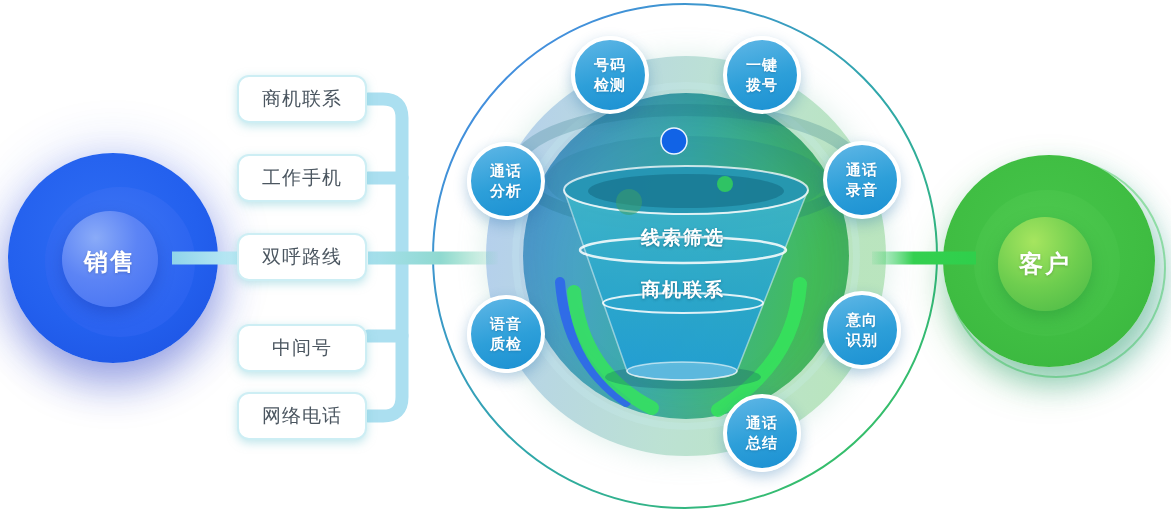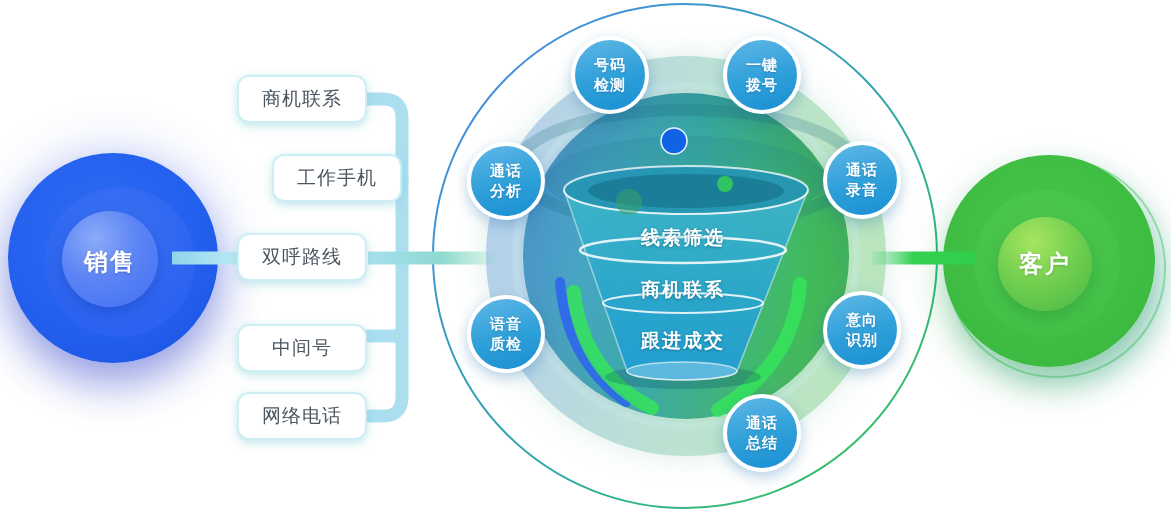--- a/index.html
+++ b/index.html
@@ -148,21 +148,20 @@
     <ellipse cx="683" cy="303" rx="80" ry="10" fill="none" stroke="rgba(255,255,255,0.85)" stroke-width="2"></ellipse>
     <ellipse cx="682" cy="371" rx="55" ry="9" fill="rgba(230,250,255,0.30)" stroke="rgba(255,255,255,0.6)" stroke-width="1.5"></ellipse>
 
     <circle cx="674" cy="141" r="13" fill="#1163e6" stroke="#eaf4ff" stroke-width="1.5"></circle>
     <circle cx="725" cy="184" r="8" fill="#2fc364"></circle>
     <circle cx="629" cy="202" r="13" fill="#3aa06b" opacity="0.55"></circle>
   </svg>
 
   <div class="stage-label" style="top:225px;">线索筛选</div>
   <div class="stage-label" style="top:277px;">商机联系</div>
-  <div class="stage-label" style="top:328px;">跟进成交</div>
 
   <div class="circle sales-outer"></div>
   <div class="circle sales-mid"></div>
   <div class="circle sales-inner"></div>
 
   <div class="cust-ring abs"></div>
   <div class="circle cust-outer"></div>
   <div class="circle cust-mid"></div>
   <div class="circle cust-inner"></div>
 
@@ -188,21 +187,21 @@
     <path d="M 368 336 H 402" fill="none" stroke="#abdff0" stroke-width="13" stroke-linecap="round"></path>
     <path d="M 172 258 H 238" fill="none" stroke="url(#gradLeft)" stroke-width="13"></path>
     <path d="M 368 258 H 498" fill="none" stroke="url(#gradMid)" stroke-width="13"></path>
     <path d="M 872 258 H 976" fill="none" stroke="url(#gradRight)" stroke-width="13"></path>
   </svg>
 
   <div class="node-label sales-label">销售</div>
   <div class="node-label cust-label">客户</div>
 
   <div class="chan-box" style="top:75px;">商机联系</div>
-  <div class="chan-box" style="top:154px;margin-left:35px;">工作手机</div>
+  <div class="chan-box" style="top:154px;">工作手机</div>
   <div class="chan-box" style="top:233px;">双呼路线</div>
   <div class="chan-box" style="top:312px;margin-top:12px;">中间号</div>
   <div class="chan-box" style="top:392px;font-family:Liberation Serif, serif;">网络电话</div>
 
   <div class="badge" style="left:571px;top:36px;">
     <span>号码</span>
     <span>检测</span>
   </div>
   <div class="badge" style="left:723px;top:36px;">
     <span>一键</span>

